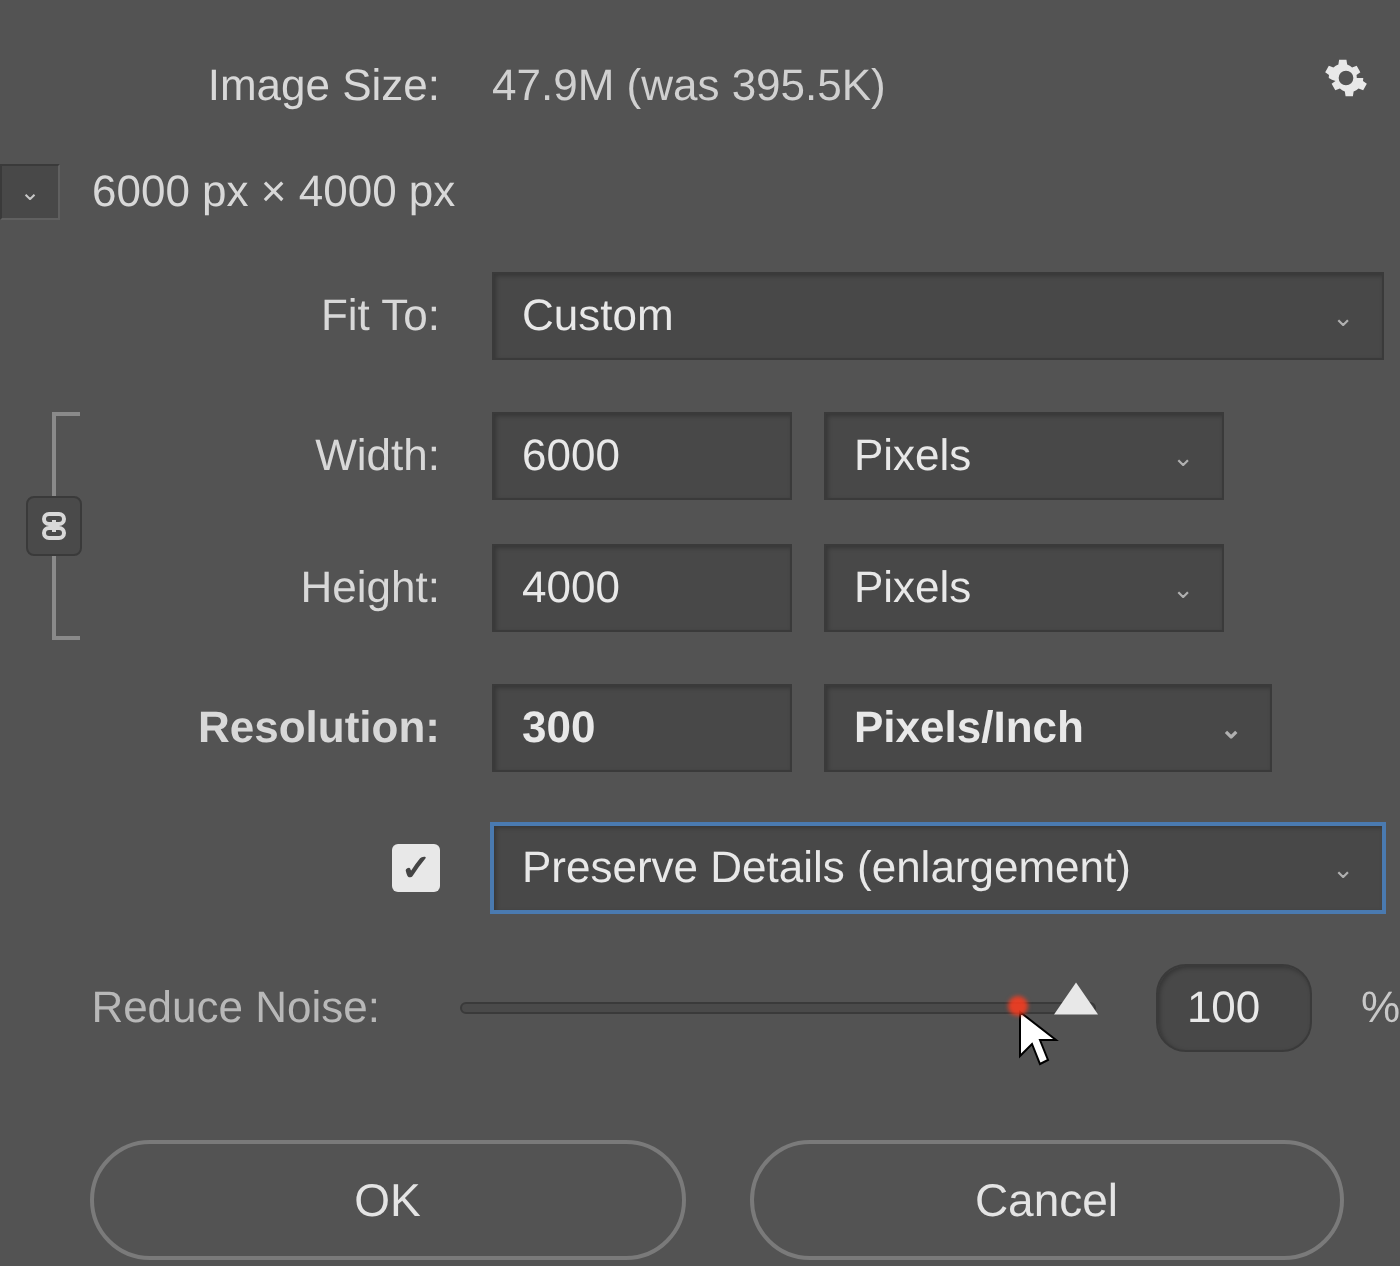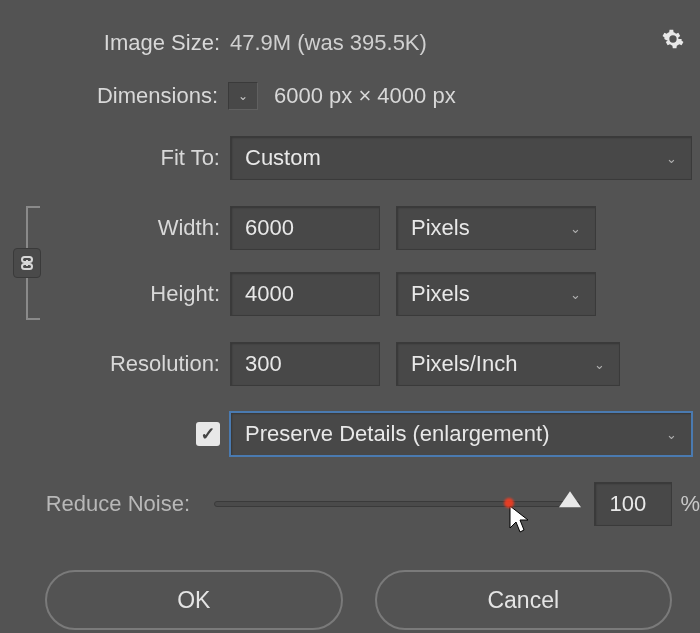--- a/index.html
+++ b/index.html
@@ -9,20 +9,21 @@
       color: #d8d8d8;
       width: 700px;
       height: 633px;
       overflow: hidden;
       padding: 30px 0 0 0;
     }
     .row {
       display: flex;
       align-items: center;
       margin-bottom: 26px;
+      gap: 16px;
     }
     .label-col { width: 230px; text-align: right; padding-right: 10px; font-size: 22px; }
     .val-col { flex: 1; display: flex; align-items: center; gap: 16px; font-size: 22px; }
     .readonly { color: #d0d0d0; }
     .gear { position: absolute; right: 16px; top: 28px; color: #e8e8e8; font-size: 20px; }
     .chevbox {
       width: 30px; height: 28px; background: #484848;
       border: 1px solid #3a3a3a; border-right-color:#606060; border-bottom-color:#606060;
       display:flex; align-items:center; justify-content:center;
       font-size:12px; color:#c8c8c8;
@@ -30,21 +31,21 @@
     .field {
       height: 44px; background: #484848;
       border: 1px solid #3a3a3a;
       box-shadow: inset 1px 1px 2px rgba(0,0,0,.25);
       color: #e8e8e8;
       padding: 12px 14px;
       display:flex; align-items:center;
       font-size:22px;
     }
     .field.num { width: 150px; }
-    .field.small { width: 78px; }
+    .field.small { width: 78px; border-radius: 15px; }
     .field.sel { justify-content:space-between; }
     .field.sel.wide { flex: 1; margin-right: 8px; }
     .field.sel.unit { width: 200px; margin-right: 4px; }
     .chev {
       font-size: 13px; color:#b0b0b0; margin-left: 8px;
     }
     .outline-blue { outline: 2px solid #4a7ab0; outline-offset: -1px; }
 
     .dims-row .label-col { width: 228px; }
     .link-col { width: 65px; display:flex; justify-content:center; align-items:center; }
@@ -125,21 +126,20 @@
 </span>
 
 <div class="row">
   <div class="label-col">Image Size:</div>
   <div class="val-col readonly">
     <span>47.9M (was 395.5K)</span>
   </div>
 </div>
 
 <div class="row dims-row">
-  <div class="label-col">Dimensions:</div>
   <div class="val-col">
     <div class="chevbox">
       <span>⌄</span>
     </div>
     <span>6000 px  ×  4000 px</span>
   </div>
 </div>
 
 <div class="row">
   <div class="label-col">Fit To:</div>
@@ -184,21 +184,21 @@
           </div>
         <div class="field sel unit">
           <span>Pixels</span>
           <span class="chev">⌄</span>
         </div>
       </div>
     </div>
   </div>
 </div>
 
-<div class="row" style="margin-top:22px;">
+<div class="row" style="margin-top:22px;font-weight:bold;">
   <div class="label-col">Resolution:</div>
   <div class="val-col">
     <div class="field num">
         <span>300</span>
       </div>
     <div class="field sel unit" style="width:224px">
       <span>Pixels/Inch</span>
       <span class="chev">⌄</span>
     </div>
   </div>

